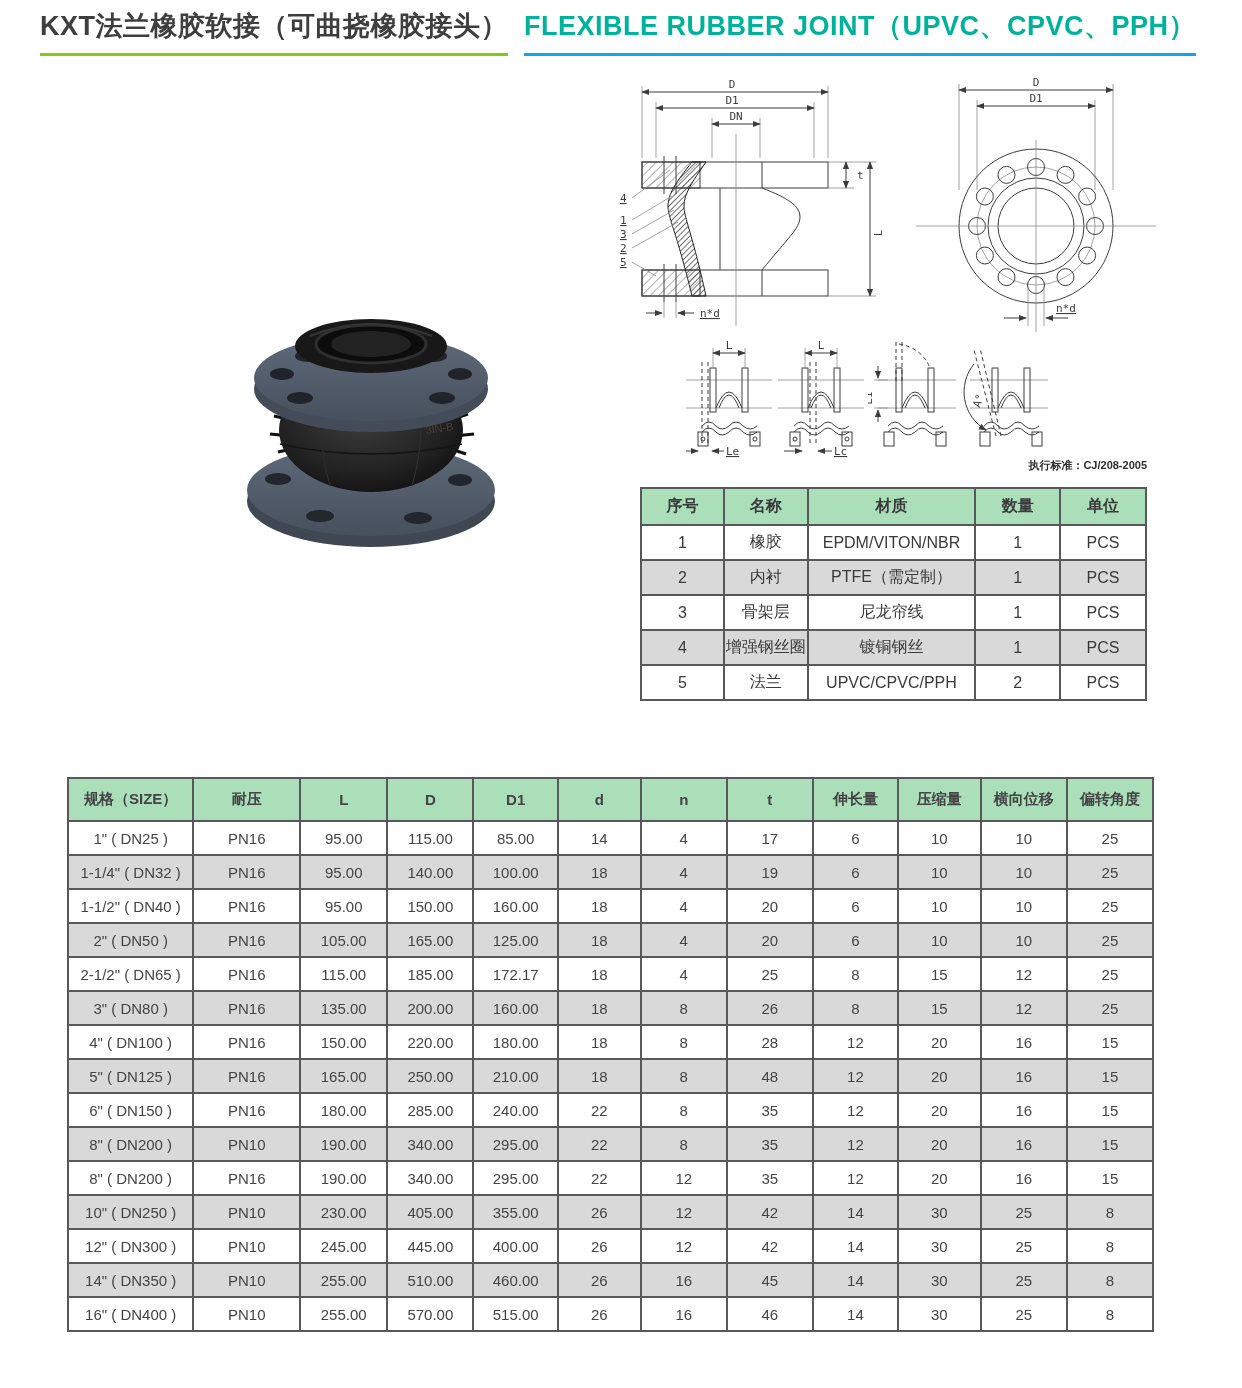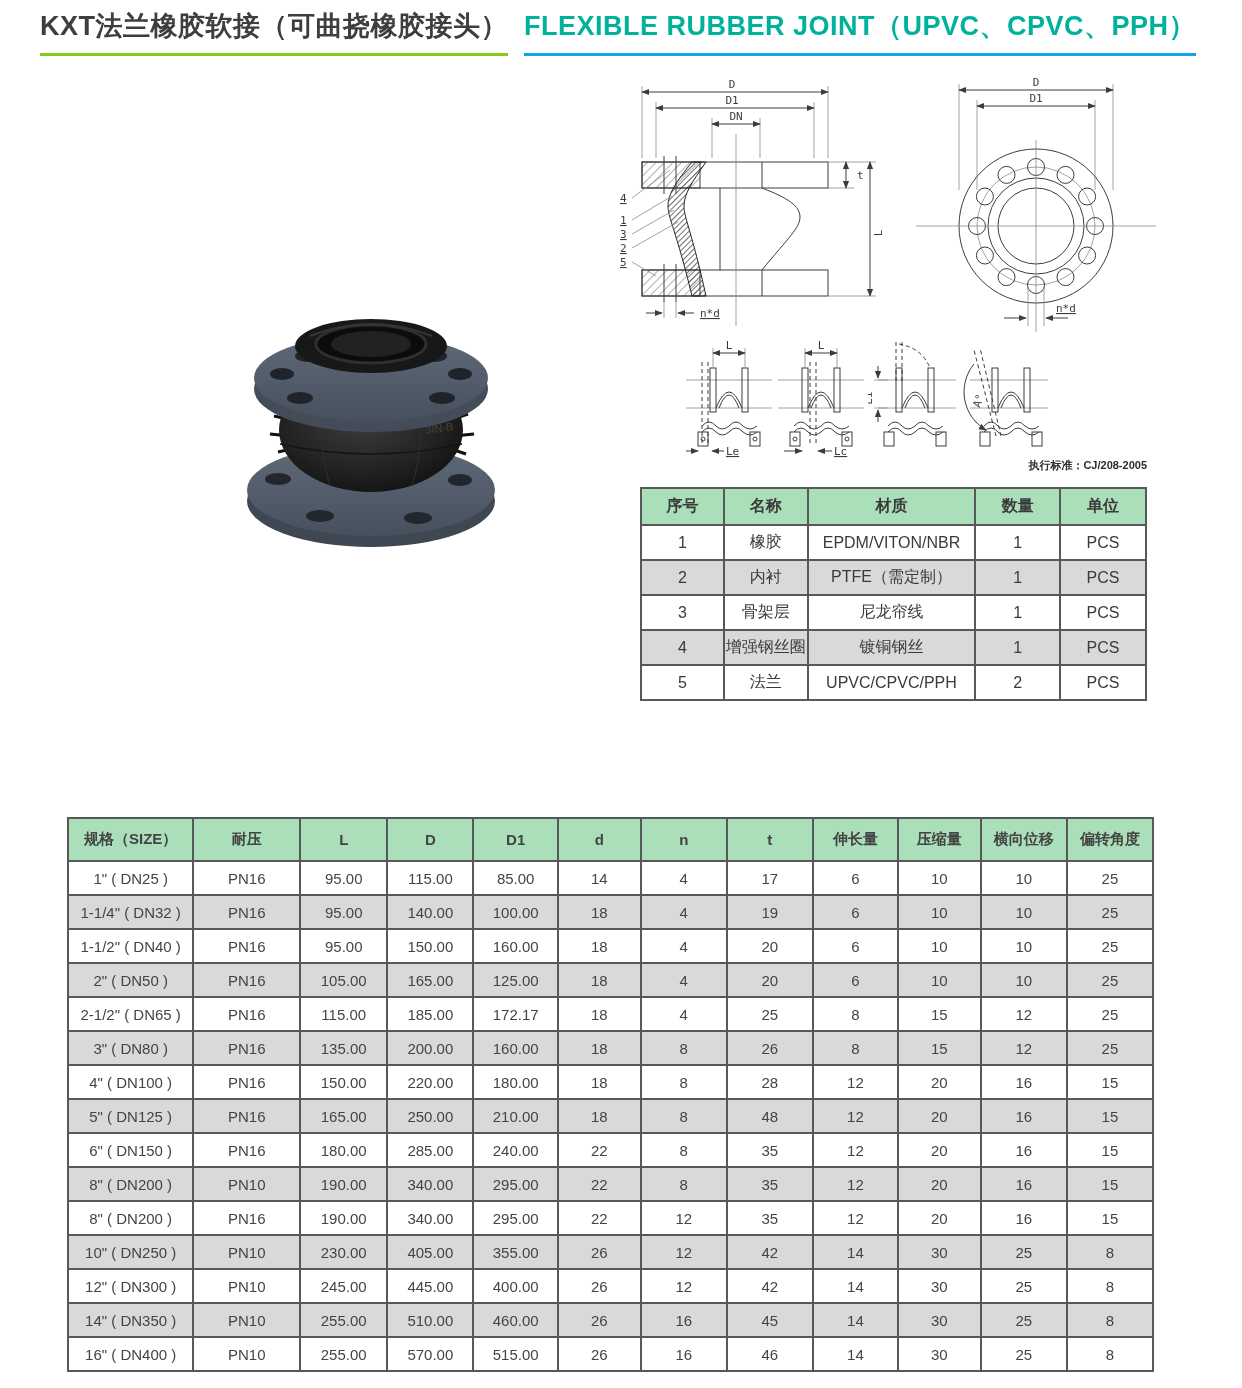--- a/index.html
+++ b/index.html
@@ -30,21 +30,21 @@
   
   table { border-collapse:collapse; table-layout:fixed; text-align:center; }
   th, td { border:2px solid #57585a; vertical-align:middle; overflow:hidden; }
   th { background:#aadfba; font-weight:bold; }
   tr.alt td { background:#d9d9d9; }
 
   .parts-table { position:absolute; left:640px; top:487px; width:507px; font-size:16px; color:#3a3a3a; }
   .parts-table th { height:37px; font-size:16px; }
   .parts-table td { height:35px; }
 
-  .spec-table { position:absolute; left:67px; top:777px; width:1087px; font-size:15px; color:#444;margin-top:40px; }
+  .spec-table { position:absolute; left:67px; top:777px; width:1087px; font-size:15px; color:#444; }
   .spec-table th { height:43px; font-size:15px; }
   .spec-table td { height:34px; }
 </style>
 </head>
 <body>
 
 <div id="page">
 
   <svg width="0" height="0" style="position:absolute">
     <defs>

